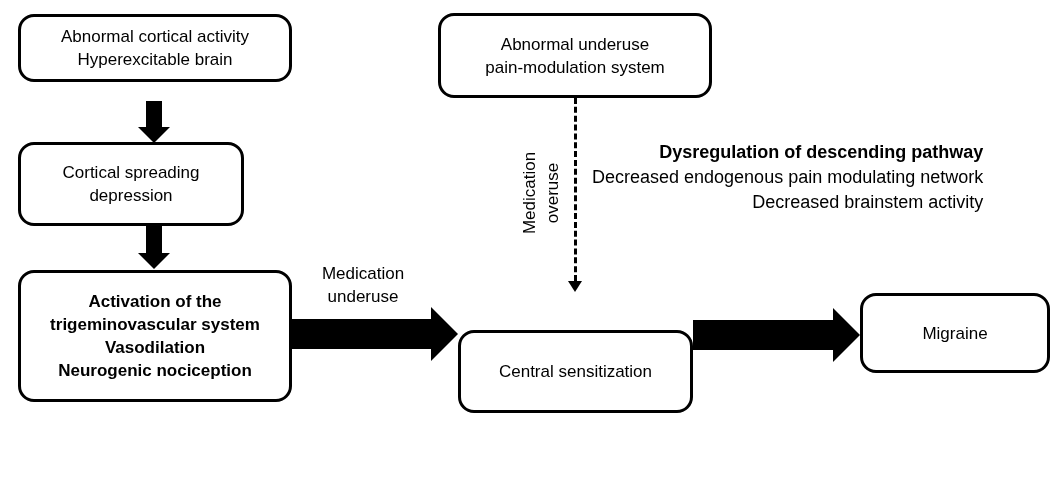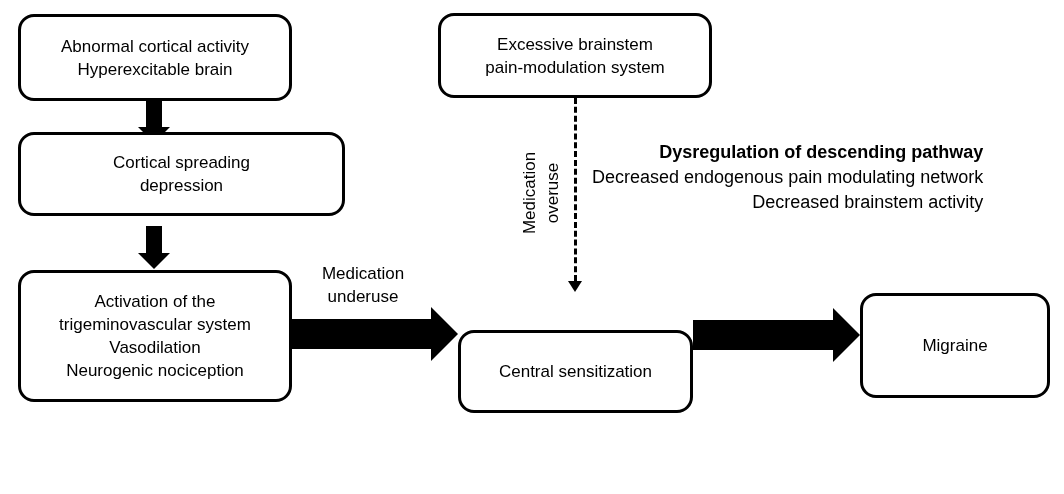--- a/index.html
+++ b/index.html
@@ -100,49 +100,49 @@
     text-align: right;
     white-space: nowrap;
   }
   .text-block .tb-title { font-weight: bold; }
 </style>
 </head>
 <body>
 
 <div class="stage">
 
-  <div class="node" style="left:18px; top:14px; width:274px; height:87px;">
+  <div class="node" style="left:18px; top:14px; width:274px; height:68px;">
     <div>Abnormal cortical activity</div>
     <div>Hyperexcitable brain</div>
   </div>
 
   <div class="varrow" style="left:138px; top:101px;">
     <div class="shaft" style="height:26px;"></div>
     <div class="head"></div>
   </div>
 
-  <div class="node" style="left:18px; top:132px; width:327px; height:84px;">
+  <div class="node" style="left:18px; top:142px; width:226px; height:84px;">
     <div>Cortical spreading</div>
     <div>depression</div>
   </div>
 
   <div class="varrow" style="left:138px; top:226px;">
     <div class="shaft" style="height:27px;"></div>
     <div class="head"></div>
   </div>
 
-  <div class="node" style="left:18px; top:270px; width:274px; height:132px;">
+  <div class="node" style="left:18px; top:270px; width:274px; height:132px;font-weight:bold;">
     <div>Activation of the</div>
     <div>trigeminovascular system</div>
     <div>Vasodilation</div>
     <div>Neurogenic nociception</div>
   </div>
 
   <div class="node" style="left:438px; top:13px; width:274px; height:85px;">
-    <div>Excessive brainstem</div>
+    <div>Abnormal underuse</div>
     <div>pain-modulation system</div>
   </div>
 
   <div class="darrow" style="left:568px; top:98px; width:14px; height:194px;">
     <div class="dline"></div>
     <div class="dhead"></div>
   </div>
 
   <div class="label rot" style="left:495px; top:171px; width:90px; height:44px;">
     <div>Medication</div>
@@ -167,18 +167,18 @@
 
   <div class="node" style="left:458px; top:294px; width:235px; height:83px;margin-top:36px;">
     <div>Central sensitization</div>
   </div>
 
   <div class="harrow" style="left:693px; top:308px;">
     <div class="shaft" style="width:140px;"></div>
     <div class="head"></div>
   </div>
 
-  <div class="node" style="left:860px; top:293px; width:190px; height:105px;">
+  <div class="node" style="left:860px; top:293px; width:190px; height:80px;">
     <div>Migraine</div>
   </div>
 
 
 </div>
 
 </body></html>

